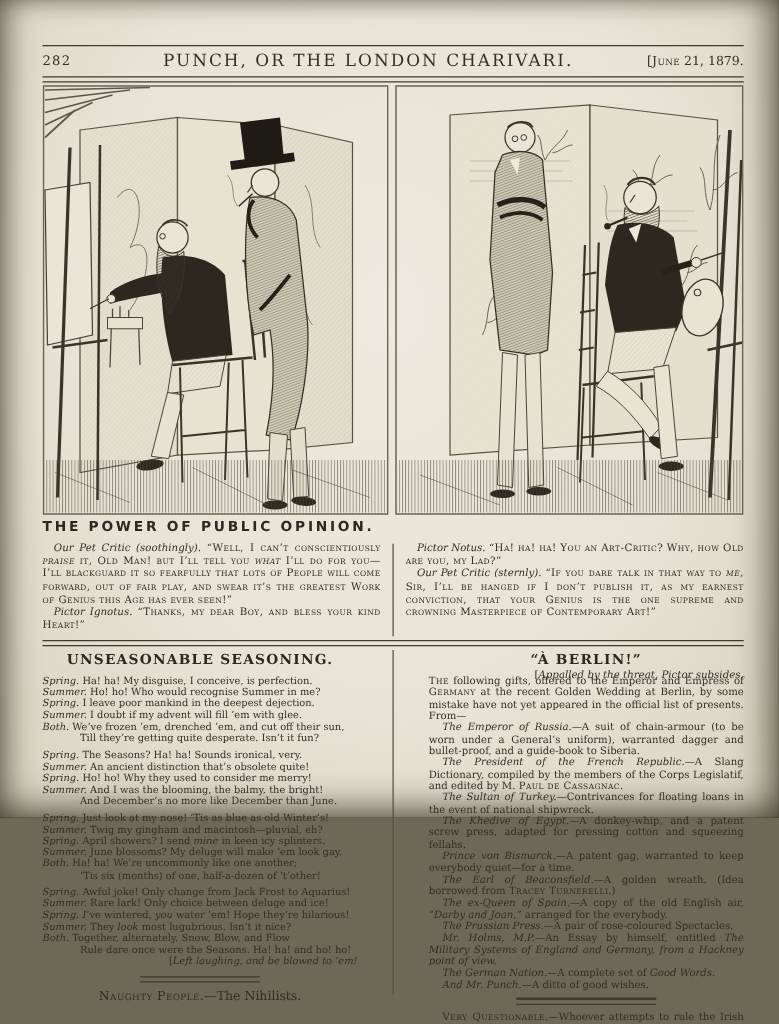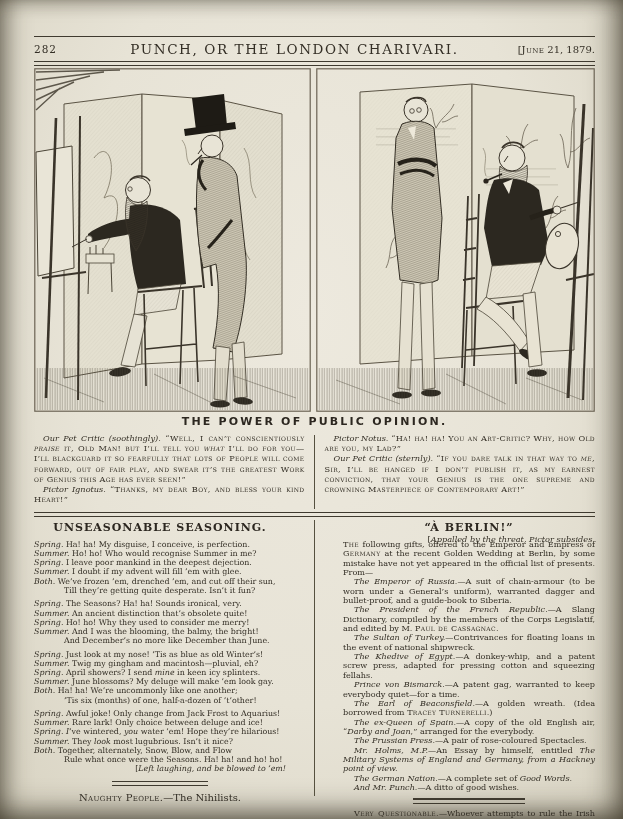--- a/index.html
+++ b/index.html
@@ -3,21 +3,21 @@
 <meta charset="utf-8">
 <style>
   html,body{margin:0;padding:0;}
   body{
     width:623px;height:819px;overflow:hidden;
     background:#6e6858;
     font-family:"DejaVu Serif", serif;
     color:#332e25;
   }
   .page{
-    position:absolute;left:0;top:0;width:623px;height:819px;
+    position:absolute;left:0;top:0;width:623px;height:654px;
     background:radial-gradient(ellipse at 50% 38%, #ede9de 0%, #e7e3d6 55%, #d8d3c2 100%);
     box-shadow:
       inset 16px 0 24px -10px rgba(46,40,26,.55),
       inset -18px 0 28px -10px rgba(46,40,26,.62),
       inset 0 -20px 28px -12px rgba(46,40,26,.55),
       inset 0 10px 18px -12px rgba(46,40,26,.30);
   }
   
   .header{
     position:absolute;top:36px;left:34px;right:28px;height:24px;
@@ -29,21 +29,21 @@
   .date{width:110px;text-align:right;font-size:10px;white-space:nowrap;}
   .header-rule{
     position:absolute;top:61px;left:34px;right:28px;height:3px;
     border-top:1.3px solid #3f3a2f;border-bottom:1px solid #3f3a2f;
   }
   
   .art{position:absolute;top:68px;left:34px;right:28px;height:344px;display:flex;gap:5px;}
   .art svg{display:block;}
   
   .caption{
-    position:absolute;top:415px;left:34px;right:28px;text-align:center;
+    position:absolute;top:415px;left:34px;right:28px;
     font-family:"DejaVu Sans", sans-serif;font-weight:bold;font-size:11px;letter-spacing:2.2px;
     color:#2c2720;
   }
   .dialogue{position:absolute;top:433px;left:34px;right:28px;height:78px;display:flex;}
   .col{width:50%;box-sizing:border-box;}
   .colL{padding-right:10px;}
   .colR{padding-left:10px;}
   .dpara{font-size:8.2px;line-height:10.2px;text-align:justify;text-indent:9px;}
   .dpara.r{text-align:right;text-indent:0;margin-top:40px;}
   .sc{font-variant:small-caps;letter-spacing:.35px;}
@@ -280,21 +280,21 @@
           <div class="pline"><span class="i">Summer.</span><span> Twig my gingham and macintosh—pluvial, eh?</span></div>
           <div class="pline"><span class="i">Spring.</span><span> April showers?  I send </span><span class="i">mine</span><span> in keen icy splinters.</span></div>
           <div class="pline"><span class="i">Summer.</span><span> June blossoms?  My deluge will make ’em look gay.</span></div>
           <div class="pline"><span class="i">Both.</span><span> Ha! ha!  We’re uncommonly like one another;</span></div>
           <div class="pline cont"><span>’Tis six (months) of one, half-a-dozen of ’t’other!</span></div>
           <div class="pline gap"><span class="i">Spring.</span><span> Awful joke!  Only change from Jack Frost to Aquarius!</span></div>
           <div class="pline"><span class="i">Summer.</span><span> Rare lark!  Only choice between deluge and ice!</span></div>
           <div class="pline"><span class="i">Spring.</span><span> </span><span class="i">I</span><span>’ve wintered, </span><span class="i">you</span><span> water ’em!  Hope they’re hilarious!</span></div>
           <div class="pline"><span class="i">Summer.</span><span> They </span><span class="i">look</span><span> most lugubrious.  Isn’t it nice?</span></div>
           <div class="pline"><span class="i">Both.</span><span> Together, alternately, Snow, Blow, and Flow</span></div>
-          <div class="pline cont"><span>Rule what once were the Seasons.  Ha! ha! and ho! ho!</span></div>
+          <div class="pline cont"><span>Rule dare once were the Seasons.  Ha! ha! and ho! ho!</span></div>
           <div class="pline r"><span>[</span><span class="i">Left laughing, and be blowed to ’em!</span></div>
         </div>
       <div class="sdiv"></div>
       <div class="footnote"><span class="sc">Naughty People.</span><span>—The Nihilists.</span></div>
     </div>
     <div class="col colR">
       <h2>“À BERLIN!”</h2>
       <div>
           <div class="apara noindent"><span class="sc">The</span><span> following gifts, offered to the Emperor and Empress of </span><span class="sc">Germany</span><span> at the recent Golden Wedding at Berlin, by some mistake have not yet appeared in the official list of presents.  From—</span></div>
           <div class="apara"><span class="i">The Emperor of Russia.</span><span>—A suit of chain-armour (to be worn under a General’s uniform), warranted dagger and bullet-proof, and a guide-book to Siberia.</span></div>

